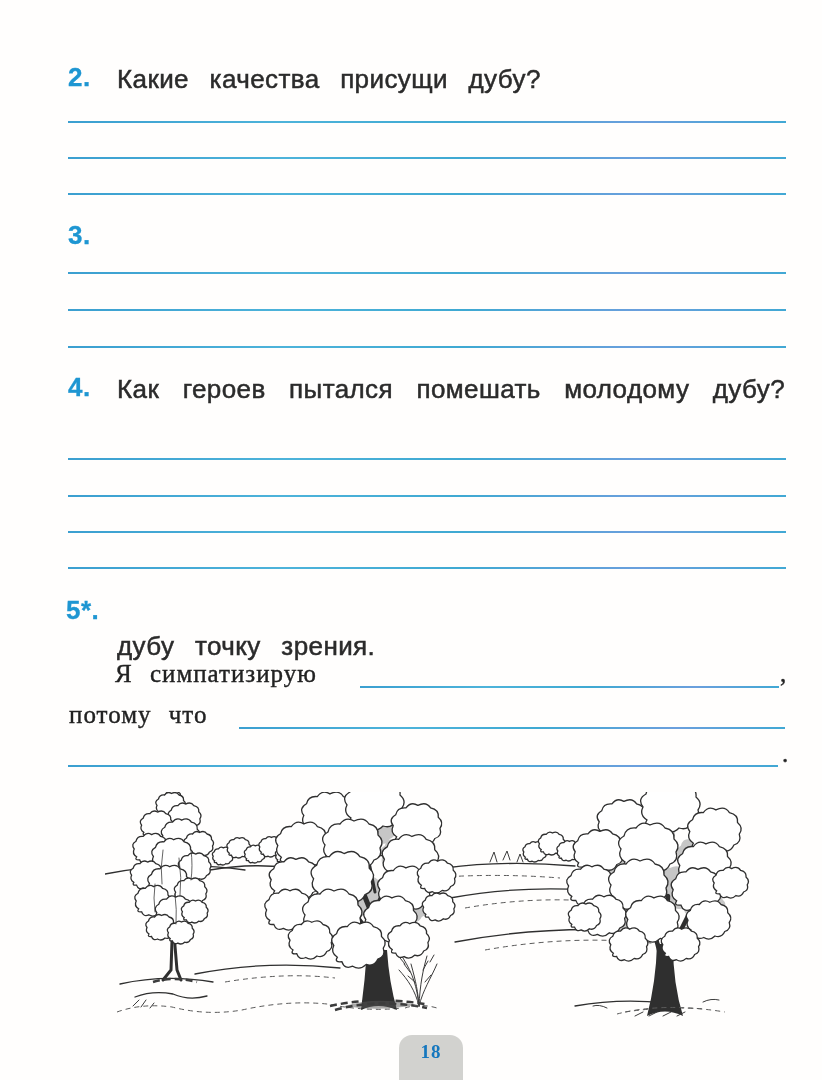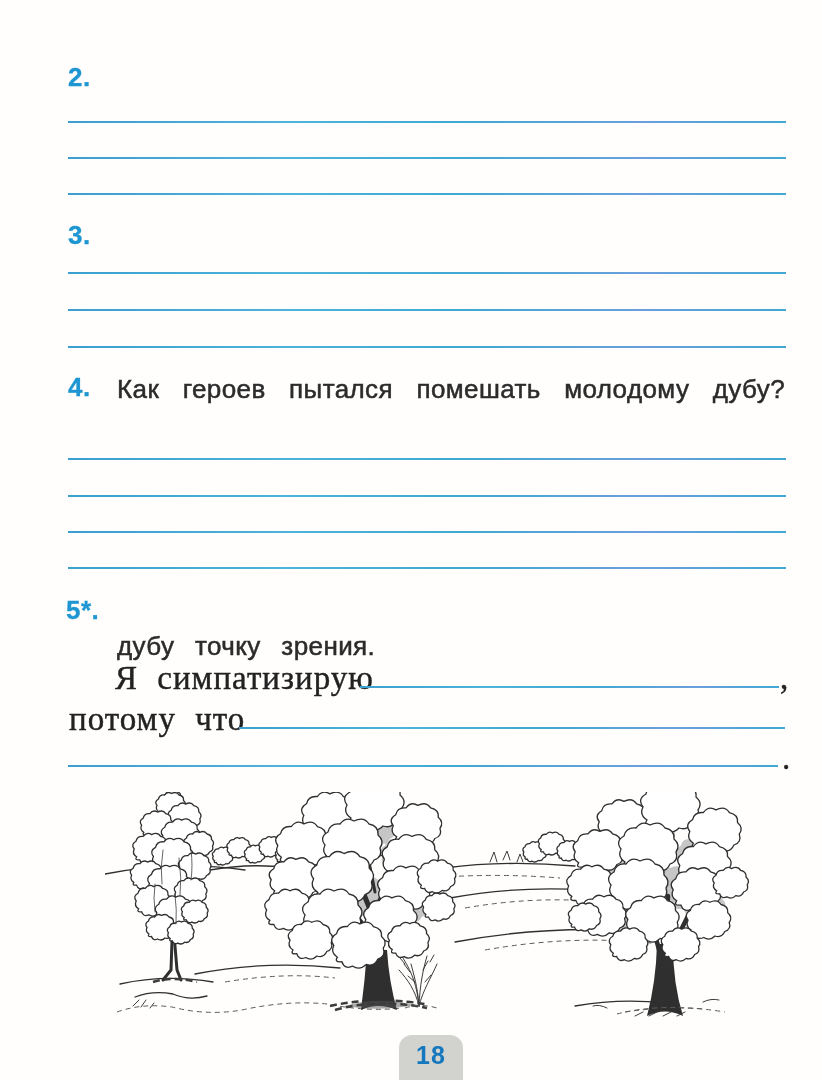--- a/index.html
+++ b/index.html
@@ -7,45 +7,46 @@
   .page{position:relative;width:822px;height:1080px;background:#fffefd;overflow:hidden;
         font-family:"Liberation Sans",sans-serif;}
   .qnum{position:absolute;font-size:26px;font-weight:bold;color:#1e96d2;
         letter-spacing:.5px;white-space:nowrap;-webkit-text-stroke:.3px #1e96d2;}
   .qtext{position:absolute;font-size:26px;line-height:34px;color:#2b2b2b;
          word-spacing:13px;letter-spacing:.4px;white-space:nowrap;
          -webkit-text-stroke:.5px #2b2b2b;}
   .just{white-space:normal;text-align:justify;text-align-last:justify;}
   .rule{position:absolute;height:2px;left:68px;width:718px;
         background:linear-gradient(90deg,#3b9fd0,#4db3da 30%,#3fa9d2 55%,#6b9fdd 80%,#41a8d4);}
-  .serif{position:absolute;font-family:"Liberation Serif",serif;font-size:33px;
+  .serif{position:absolute;font-family:"Liberation Serif",serif;font-size:25px;
          color:#222;word-spacing:10px;letter-spacing:1px;white-space:nowrap;
          -webkit-text-stroke:.4px #222;}
   .badge{position:absolute;left:399px;top:1035px;width:64px;height:58px;
          background:#d2d2cf;border-radius:13px;text-align:center;}
-  .badge span{display:inline-block;margin-top:6px;font-size:25px;font-weight:bold;
-              color:#1577be;letter-spacing:1px;}
+  .badge span{display:inline-block;margin-top:6px;font-size:19px;font-weight:bold;
+              color:#1577be;letter-spacing:1px;font-family:Liberation Serif, serif;}
   .illo{position:absolute;left:105px;top:792px;width:645px;height:236px;}
   
   .w{fill:#fff;stroke:#2f2f2f;stroke-width:1.3px;}
   .g{fill:#c6c6c6;stroke:none;}
   .s{fill:none;stroke:#2f2f2f;stroke-width:1.3;stroke-linecap:round;}
   .s2{fill:none;stroke:#3c3c3c;stroke-width:1;stroke-linecap:round;}
   .h{fill:none;stroke:#5a5a5a;stroke-width:1;stroke-dasharray:5 4;}
   .hd{fill:none;stroke:#3c3c3c;stroke-width:2.5;stroke-dasharray:7 4;}
   .br{fill:none;stroke:#2f2f2f;stroke-linecap:round;}
   .tk{fill:#2f2f2f;stroke:none;}
   #blob{vector-effect:non-scaling-stroke;}
 </style>
 </head>
 <body>
 
 <div class="page">
 
   <span class="qnum" style="left:68px;top:62px">2.</span>
+  <div class="qtext" style="left:117px;top:62px">Какие качества присущи дубу?</div>
   <div class="rule" style="top:121px"></div>
   <div class="rule" style="top:157px"></div>
   <div class="rule" style="top:193px"></div>
 
   <span class="qnum" style="left:68px;top:220px">3.</span>
   <div class="rule" style="top:272px"></div>
   <div class="rule" style="top:309px"></div>
   <div class="rule" style="top:346px"></div>
 
   <span class="qnum" style="left:68px;top:372px">4.</span>

